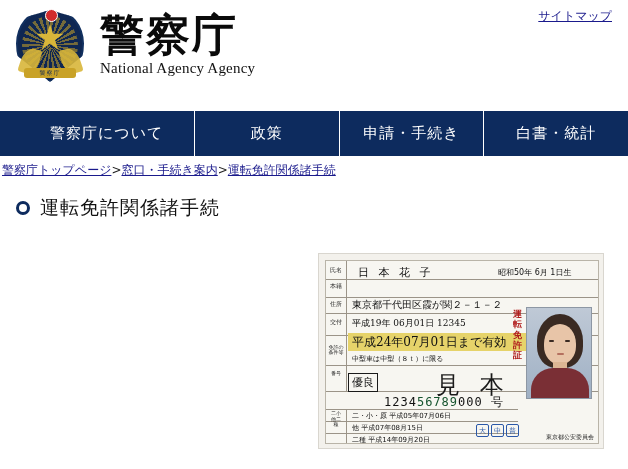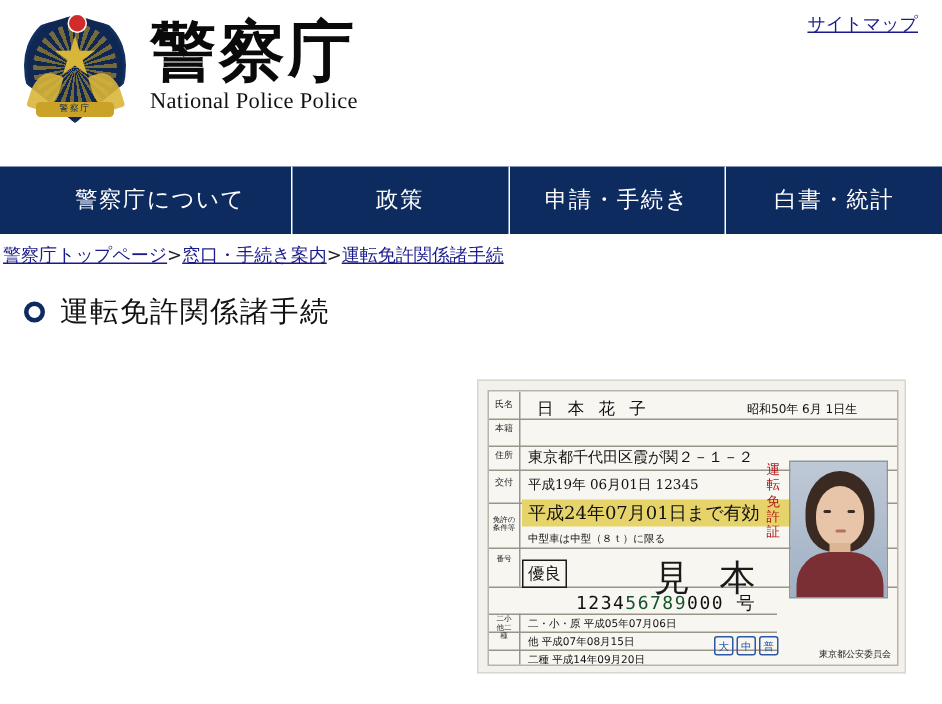--- a/index.html
+++ b/index.html
@@ -264,23 +264,23 @@
     position: absolute; left: 26px; top: 54px;
     width: 14px; height: 10px; background: #dcb694;
   }
   .vert-label {
     position: absolute;
     right: 76px;
     top: 48px;
     width: 13px;
     font-size: 9px;
     color: #b01c1c;
-    font-weight: normal;
+    font-weight: bold;
     line-height: 1.15;
-    text-align: center;
+    text-align: right;
     font-family: "DejaVu Serif", "Liberation Serif", serif;
   }
   .mihon {
     position: absolute;
     left: 110px; top: 108px;
     font-family: "DejaVu Serif", "Liberation Serif", serif;
     font-size: 24px;
     letter-spacing: 6px;
     color: #1a1a1a;
   }
@@ -339,21 +339,21 @@
         <div class="shield"></div>
         <div class="rays"></div>
         <div class="star"></div>
         <div class="redcircle"></div>
         <div class="leaf-l"></div>
         <div class="leaf-r"></div>
         <div class="band">警察庁</div>
       </div>
       <div>
         <div class="brand-jp">警察庁</div>
-        <div class="brand-en">National Police Police</div>
+        <div class="brand-en">National Agency Agency</div>
       </div>
     </div>
   </div>
 
   <div class="nav">
     <div class="nav-item first">警察庁について</div>
     <div class="nav-item">政策</div>
     <div class="nav-item">申請・手続き</div>
     <div class="nav-item">白書・統計</div>
   </div>

